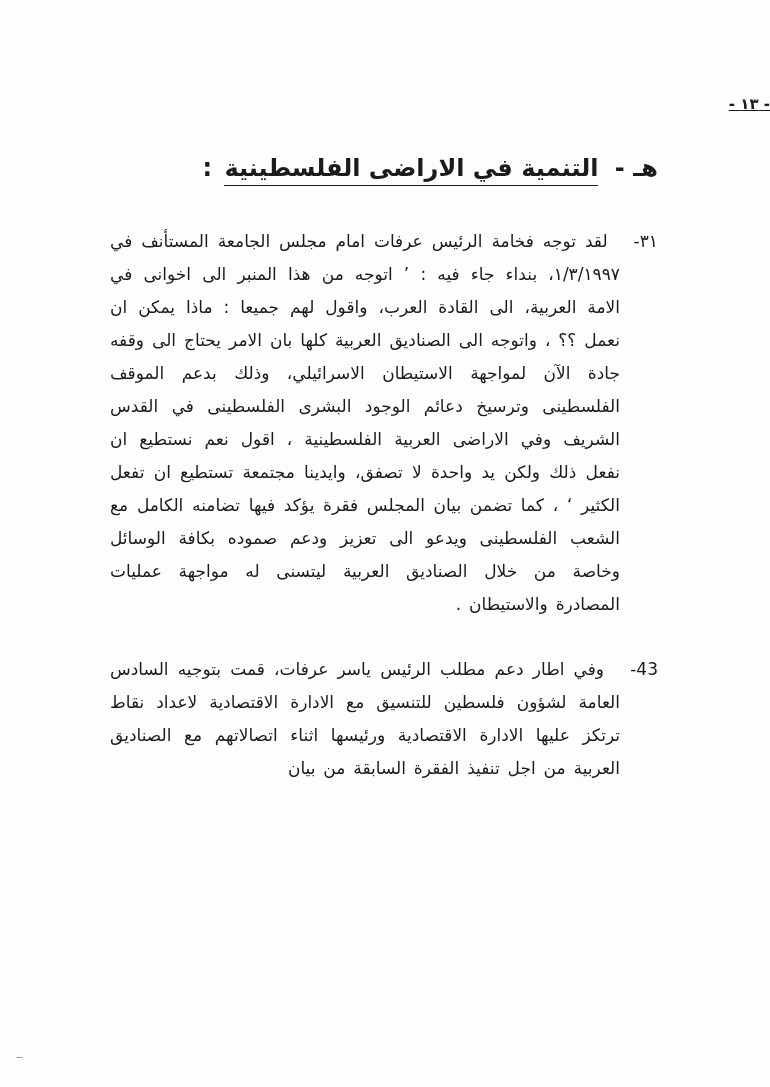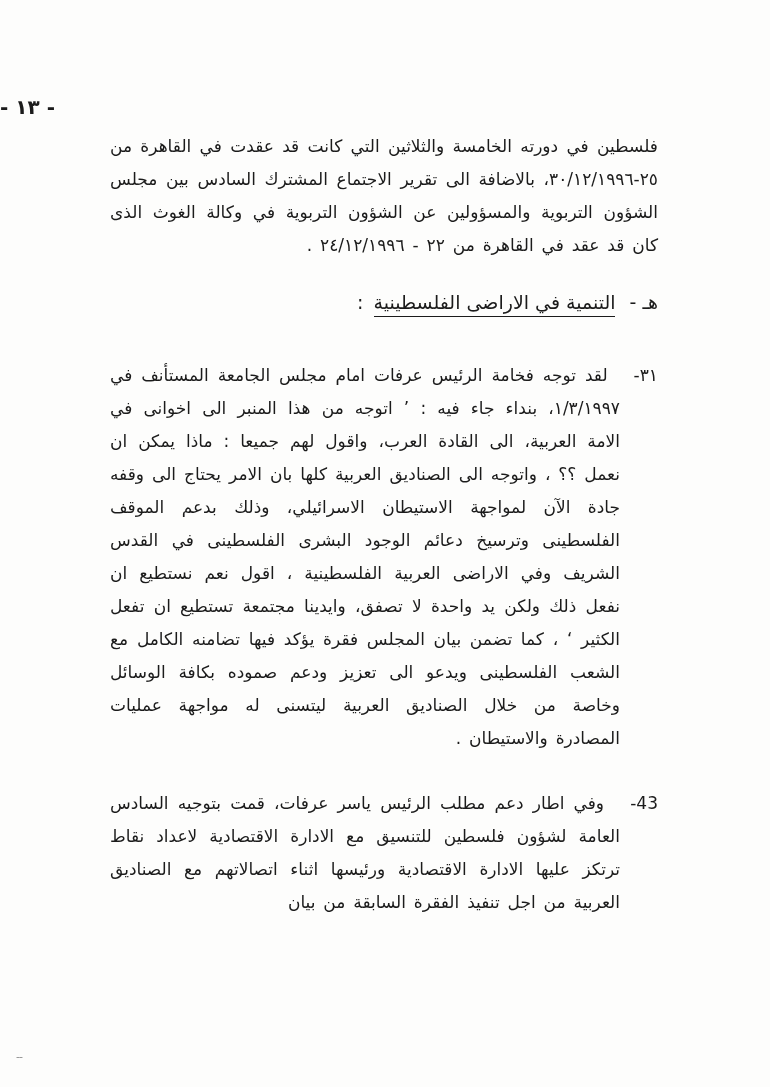--- a/index.html
+++ b/index.html
@@ -12,44 +12,45 @@
     font-family: "DejaVu Sans", sans-serif;
     direction: rtl;
     position: relative;
     overflow: hidden;
   }
   .page-number {
     position: absolute;
     top: 95px;
     left: 0;
     right: 0;
-    text-align: left;
-    font-size: 20px;
+    text-align: right;
+    font-size: 15px;
     font-weight: bold;
     letter-spacing: 2px;
+    text-decoration: underline;
   }
   .content {
     position: absolute;
     top: 130px;
     right: 112px;
     width: 548px;
   }
   .para {
     font-size: 17px;
     line-height: 33px;
     word-spacing: 2.5px;
     text-align: justify;
     margin: 0;
   }
   .intro {
     margin-bottom: 24px;
   }
   .section-heading {
-    font-size: 19px;
-    font-weight: normal;
+    font-size: 24px;
+    font-weight: bold;
     margin: 22px 0 40px 0;
     line-height: 33px;
     text-align: right;
   }
   .heading-prefix { margin-left: 8px; }
   .heading-title {
     border-bottom: 1.6px solid #1b1b1b;
     padding-bottom: 3px;
   }
   .heading-suffix { margin-right: 4px; }
@@ -69,21 +70,20 @@
     direction: ltr;
   }
 </style>
 </head>
 <body>
 
 <div class="page-number">- ١٣ -</div>
 
 <div class="content">
 
-  <p class="para intro">فلسطين في دورته الخامسة والثلاثين التي كانت  قد عقدت في القاهرة من ٢٥-٣٠/١٢/١٩٩٦، بالاضافة الى تقرير الاجتماع المشترك السادس بين مجلس الشؤون التربوية والمسؤولين عن الشؤون التربوية في وكالة الغوث الذى كان قد عقد في القاهرة من ٢٢ - ٢٤/١٢/١٩٩٦ .</p>
 
   <h2 class="section-heading">
     <span class="heading-prefix">هـ -</span>
     <span class="heading-title">التنمية في الاراضى الفلسطينية</span>
     <span class="heading-suffix">:</span>
   </h2>
 
   <div class="list">
     <p class="para item">
       <span class="item-number">٣١-</span>

